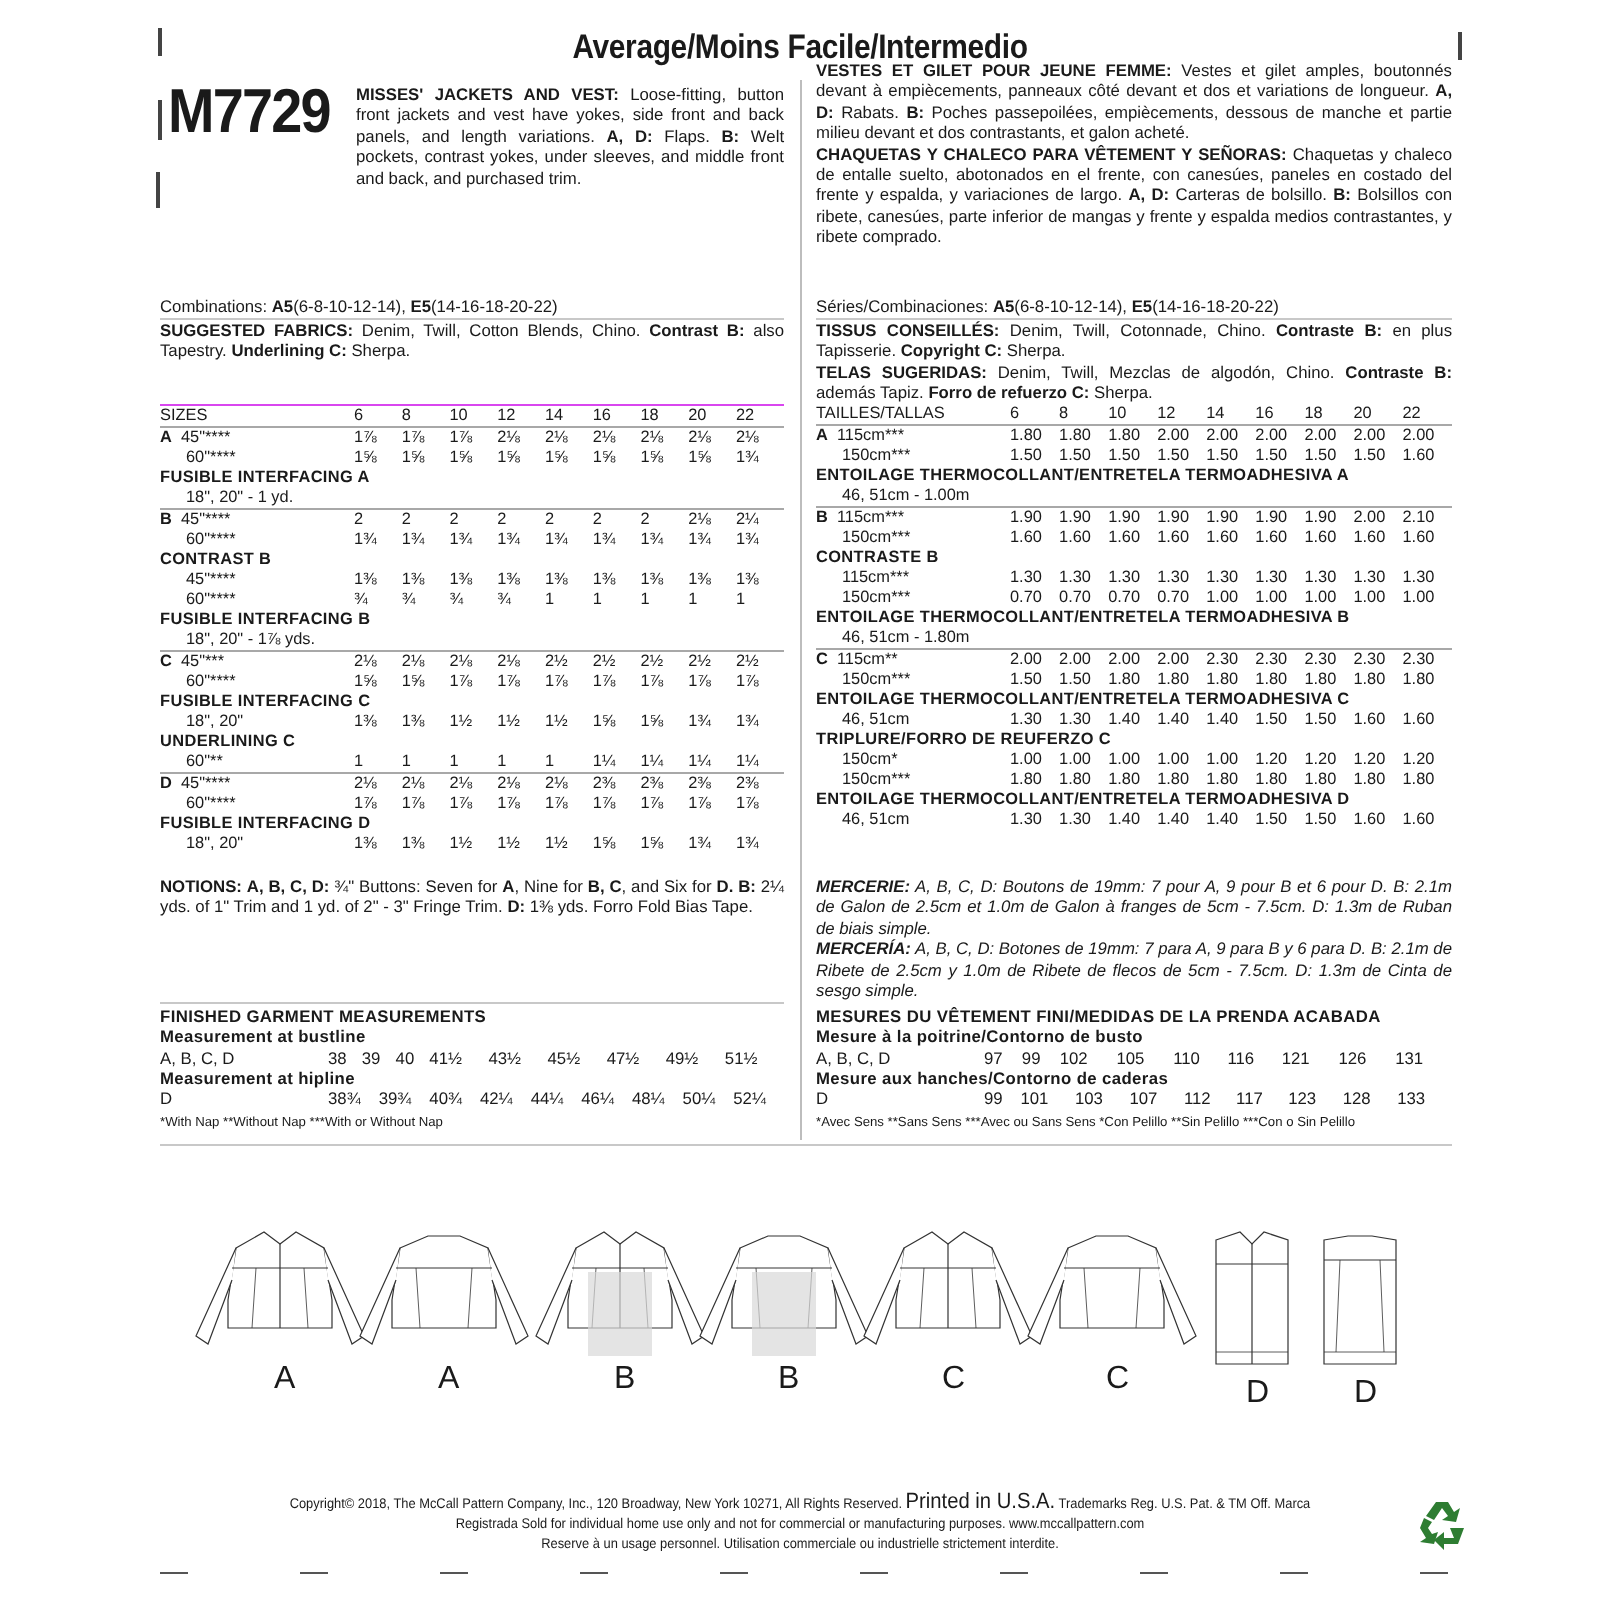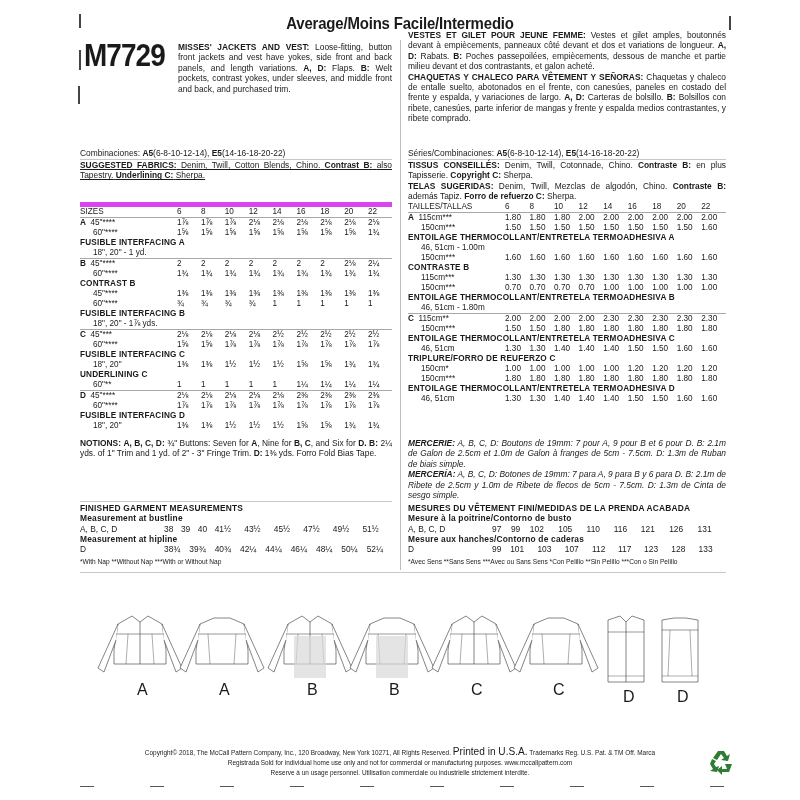--- a/index.html
+++ b/index.html
@@ -22,21 +22,21 @@
   .col-right { left: 408px; width: 318px; }
   .desc-left { position: absolute; left: 178px; top: 42px; width: 214px; font-size: 8.4px; line-height: 10.4px; text-align: justify; }
   .vdivider { position: absolute; left: 400px; top: 40px; width: 1px; height: 530px; background: #bdbdbd; }
   b { font-weight: bold; }
   .hd { font-weight: bold; letter-spacing: 0.2px; }
   table.yd { border-collapse: collapse; width: 100%; font-size: 8.2px; }
   table.yd td { padding: 0; height: 10px; line-height: 10px; white-space: nowrap; }
   table.yd td.lbl { width: 84px; }
   table.yd td.v { text-align: left; }
   table.yd tr.sep td { border-top: 1px solid #a8a8a8; }
-  table.yd tr.sizes td { border-top: 5px solid #d946ef; }
+  table.yd tr.sizes td { border-top: 1px solid #d946ef; }
   .hr { position: absolute; height: 1px; background: #c8c8c8; }
   .footnote { font-size: 6.6px; }
   .illus { position: absolute; top: 590px; }
   .footer { position: absolute; left: 80px; width: 640px; top: 746px; text-align: center; font-size: 7px; line-height: 10px; transform: scaleX(0.92); }
   .footer .big { font-size: 11px; }
   .recycle { position: absolute; left: 706px; top: 748px; width: 30px; height: 30px; }
   .dash { position: absolute; top: 786px; height: 1px; background: #555; width: 14px; }
 </style>
 </head>
 <body>
@@ -72,26 +72,26 @@
     <b>CHAQUETAS Y CHALECO PARA VÊTEMENT Y SEÑORAS:</b>
     <span>Chaquetas y chaleco de entalle suelto, abotonados en el frente, con canesúes, paneles en costado del frente y espalda, y variaciones de largo.</span>
     <b>A, D:</b>
     <span>Carteras de bolsillo.</span>
     <b>B:</b>
     <span>Bolsillos con ribete, canesúes, parte inferior de mangas y frente y espalda medios contrastantes, y ribete comprado.</span>
   </div>
 </div>
 
 <div class="col col-left" style="top:148px;">
-  <span>Combinaciones:</span>
+  <span>Combinations:</span>
   <b>A5</b><span>(6-8-10-12-14),</span>
   <b>E5</b><span>(14-16-18-20-22)</span>
 </div>
 <div class="hr" style="left:80px;top:159px;width:312px;"></div>
-<div class="col col-left" style="top:160px;text-align:justify;text-decoration:underline;">
+<div class="col col-left" style="top:160px;text-align:justify;">
   <b>SUGGESTED FABRICS:</b>
   <span>Denim, Twill, Cotton Blends, Chino.</span>
   <b>Contrast B:</b>
   <span>also Tapestry.</span>
   <b>Underlining C:</b>
   <span>Sherpa.</span>
 </div>
 
 <div class="col col-right" style="top:148px;">
   <span>Séries/Combinaciones:</span>
@@ -355,20 +355,32 @@
           <td>1.50</td>
           <td>1.50</td>
           <td>1.60</td>
     </tr>
     <tr>
           <td colspan="10" class="hd">ENTOILAGE THERMOCOLLANT/ENTRETELA TERMOADHESIVA A</td>
         </tr>
     <tr>
           <td colspan="10" style="padding-left:13px">46, 51cm - 1.00m</td>
         </tr>
+    <tr class="sep">
+      <td class="lbl"><b>B</b>&nbsp;&nbsp;<span>115cm***</span></td>
+      <td>1.90</td>
+          <td>1.90</td>
+          <td>1.90</td>
+          <td>1.90</td>
+          <td>1.90</td>
+          <td>1.90</td>
+          <td>1.90</td>
+          <td>2.00</td>
+          <td>2.10</td>
+    </tr>
     <tr>
       <td class="lbl" style="padding-left:13px">150cm***</td>
       <td>1.60</td>
           <td>1.60</td>
           <td>1.60</td>
           <td>1.60</td>
           <td>1.60</td>
           <td>1.60</td>
           <td>1.60</td>
           <td>1.60</td>

